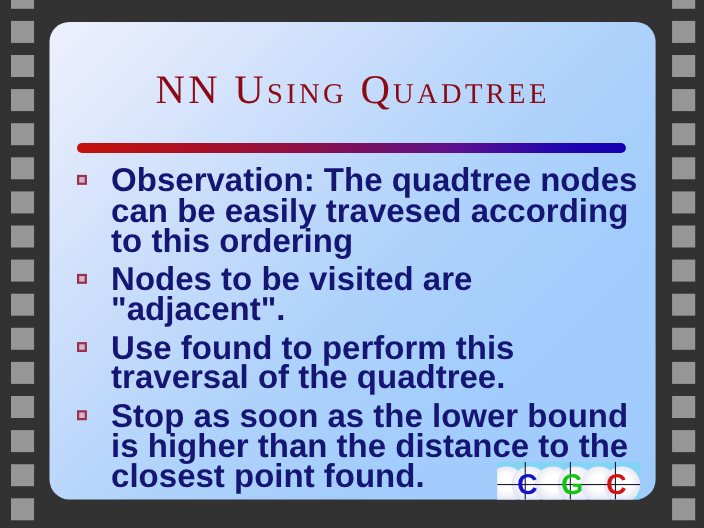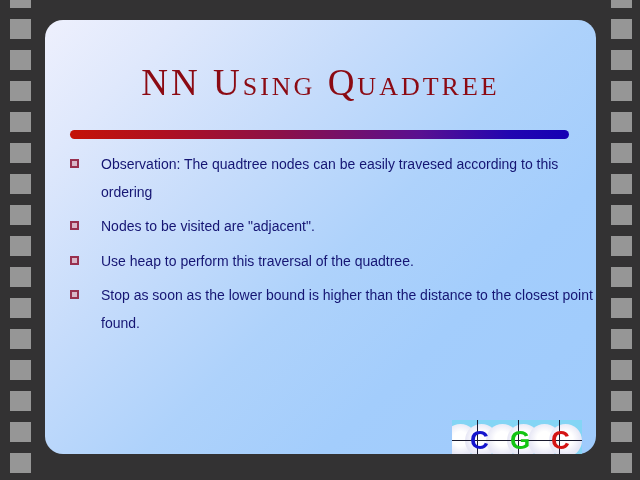--- a/index.html
+++ b/index.html
@@ -94,23 +94,23 @@
     margin: 0;
     padding: 0;
     list-style: none;
   }
   .bullet-item {
     position: relative;
     padding-left: 34px;
     margin-bottom: 7px;
     color: #151573;
     font-family: "Liberation Sans", sans-serif;
-    font-size: 14px;
+    font-size: 30px;
     line-height: 27.5px;
-    font-weight: 400;
+    font-weight: 700;
   }
   .bullet-marker {
     position: absolute;
     left: 3px;
     top: 8px;
     width: 9px;
     height: 9px;
     box-sizing: border-box;
     border: 2px solid #98304f;
     background: #d8b6c8;
@@ -211,21 +211,21 @@
       <li class="bullet-item">
         <span class="bullet-marker"></span>
         <span>Observation: The quadtree nodes can be easily travesed according to this ordering</span>
       </li>
       <li class="bullet-item">
         <span class="bullet-marker"></span>
         <span>Nodes to be visited are "adjacent".</span>
       </li>
       <li class="bullet-item">
         <span class="bullet-marker"></span>
-        <span>Use heap to perform this traversal of the quadtree.</span>
+        <span>Use found to perform this traversal of the quadtree.</span>
       </li>
       <li class="bullet-item">
         <span class="bullet-marker"></span>
         <span>Stop as soon as the lower bound is higher than the distance to the closest point found.</span>
       </li>
     </ul>
 
     <div id="corner-logo">
       <div class="logo-circle" style="left:-8px"></div>
       <div class="logo-circle" style="left:13px"></div>

